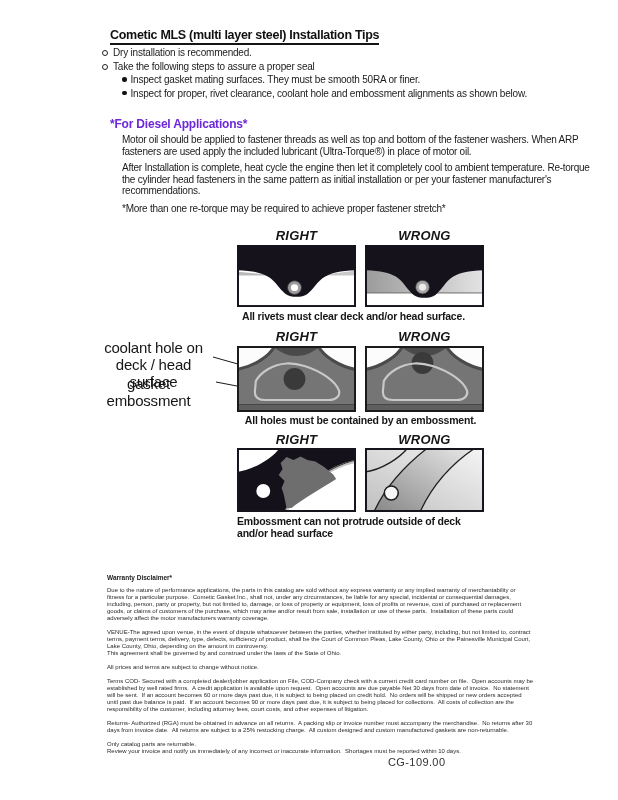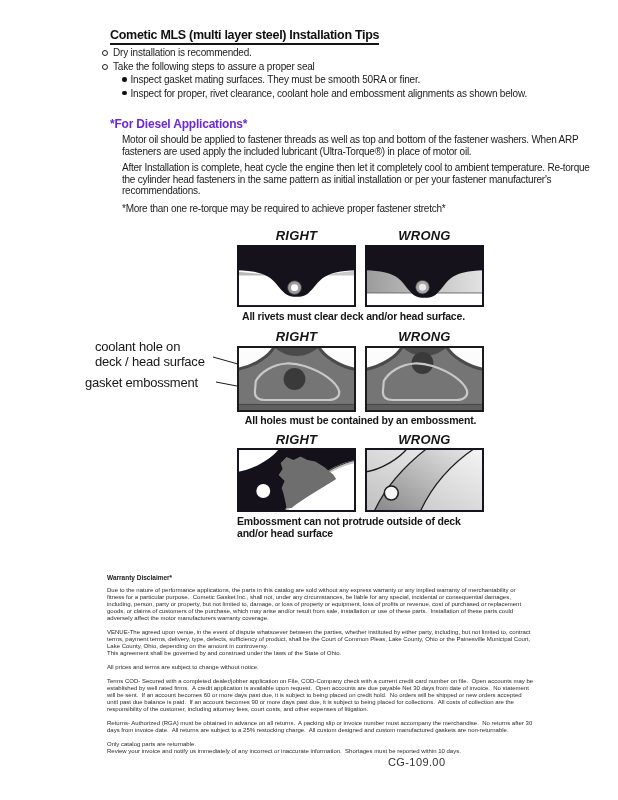--- a/index.html
+++ b/index.html
@@ -14,21 +14,21 @@
   }
   .bullets{font-size:10px;letter-spacing:-0.2px;}
   .brow{display:flex;align-items:flex-start;line-height:13.5px;}
   .brow.sub{margin-left:20px;}
   .omark{width:4px;height:4px;border:1px solid #222;border-radius:50%;margin:4px 5px 0 0;flex:0 0 auto;}
   .fmark{width:4.5px;height:4.5px;background:#111;border-radius:50%;margin:4px 4px 0 0;flex:0 0 auto;}
   .h2{font-size:12px;font-weight:bold;letter-spacing:-0.2px;color:#6d28d9;}
   .para{font-size:10px;line-height:11.6px;letter-spacing:-0.25px;width:482px;white-space:pre-wrap;margin-left:12px;}
   .dhead{font-size:13px;font-weight:bold;letter-spacing:0.2px;text-align:center;width:119px;color:#161616;font-style:italic;}
   .dcap{font-size:10.5px;font-weight:bold;letter-spacing:-0.2px;color:#161616;}
-  .annlabel{font-size:13px;letter-spacing:-0.2px;color:#161616;text-align:left;}
+  .annlabel{font-size:15px;letter-spacing:-0.2px;color:#161616;text-align:center;}
   .warr{width:427px;font-size:6px;line-height:7px;letter-spacing:0;color:#2a2a2a;}
   .warr .whead{font-size:6.5px;font-weight:bold;margin:0 0 6px 0;color:#1a1a1a;}
   .wp{margin:7px 0 0 0;white-space:pre-wrap;}
   .wp.tight{margin:0;}
   .footer-code{font-size:11px;letter-spacing:0.4px;color:#333;}
   svg{display:block;}
 </style>
 </head>
 <body>
 

